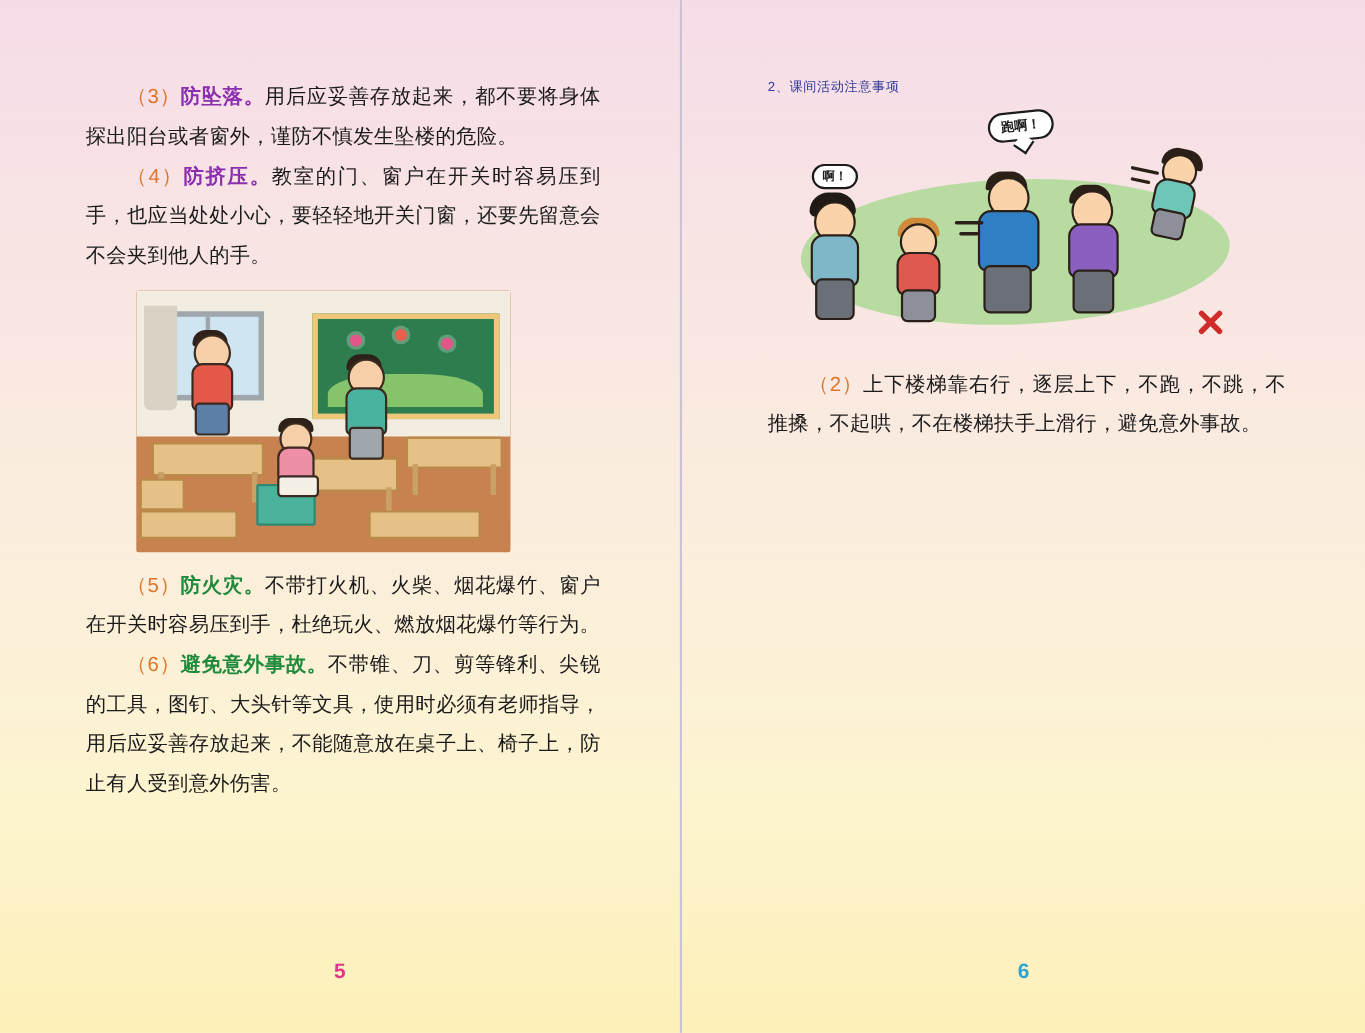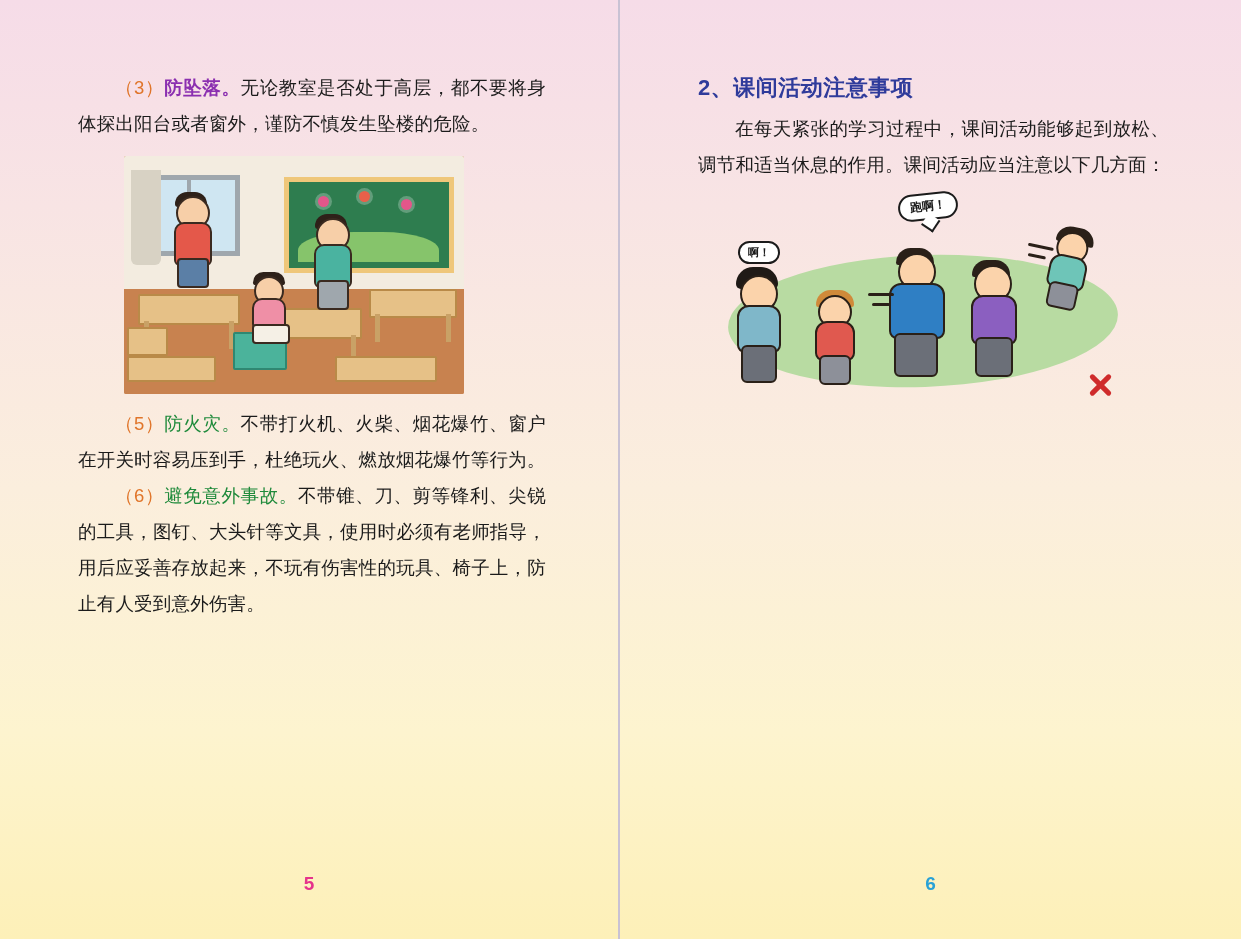--- a/index.html
+++ b/index.html
@@ -34,22 +34,22 @@
     width: 621px;
   }
   .page-inner {
     position: absolute;
     left: 78px;
     right: 72px;
     top: 70px;
     bottom: 70px;
   }
   .heading {
-    font-size: 22px;
-    font-weight: bold;
+    font-size: 12px;
+    font-weight: normal;
     color: #2f3b9b;
     letter-spacing: 0.5px;
     margin: 0 0 6px 0;
     line-height: 1.6;
   }
   p.para {
     margin: 0;
     font-size: 18.5px;
     line-height: 36px;
     color: #1b1b1b;
@@ -58,21 +58,21 @@
     letter-spacing: 0.2px;
   }
   p.para.indent {
     text-indent: 37px;
   }
   .num {
     color: #e0752a;
   }
   .lead-green {
     color: #1f8a3b;
-    font-weight: normal;
+    font-weight: bold;
   }
   .lead-purple {
     color: #8b2fb0;
     font-weight: bold;
   }
   .pagenum {
     position: absolute;
     bottom: 44px;
     width: 100%;
     text-align: center;
@@ -207,22 +207,23 @@
   }
 </style>
 </head>
 <body>
 
 <div class="spread">
 
   <div class="page left">
     <div class="page-inner">
 
-      <p class="para indent"><span class="num">（3）</span><span class="lead-purple">防坠落。</span><span>无论教室是否处于高层，都不要将身体探出阳台或者窗外，谨防不慎发生坠楼的危险。</span></p>
-
+      <p class="para indent"><span class="num">（3）</span><span class="lead-purple">防坠落。</span><span>用后应妥善存放起来，都不要将身体探出阳台或者窗外，谨防不慎发生坠楼的危险。</span></p>
+
+      <p class="para indent"><span class="num">（4）</span><span class="lead-purple">防挤压。</span><span>教室的门、窗户在开关时容易压到手，也应当处处小心，要轻轻地开关门窗，还要先留意会不会夹到他人的手。</span></p>
 
       <div class="illus1">
         <div class="i1-wall"></div>
         <div class="i1-floor"></div>
         <div class="i1-board">
           <div class="i1-flower" style="left:18%;top:16%;"></div>
           <div class="i1-flower" style="left:44%;top:10%;background:#e8604a;"></div>
           <div class="i1-flower" style="left:70%;top:20%;background:#e4568a;"></div>
         </div>
         <div class="i1-window"></div>
@@ -260,32 +261,31 @@
         <div class="kid" style="left:130px;top:120px;">
           <div class="hair" style="background:#2e2119;height:13px;"></div>
           <div class="head" style="width:26px;height:26px;"></div>
           <div class="body" style="background:#ef8fa6;width:30px;height:28px;top:22px;"></div>
           <div class="legs" style="background:#f5f0e6;width:34px;height:16px;top:48px;left:-2px;"></div>
         </div>
       </div>
 
       <p class="para indent"><span class="num">（5）</span><span class="lead-green">防火灾。</span><span>不带打火机、火柴、烟花爆竹、窗户在开关时容易压到手，杜绝玩火、燃放烟花爆竹等行为。</span></p>
 
-      <p class="para indent"><span class="num">（6）</span><span class="lead-green">避免意外事故。</span><span>不带锥、刀、剪等锋利、尖锐的工具，图钉、大头针等文具，使用时必须有老师指导，用后应妥善存放起来，不玩有伤害性的玩具、椅子上，防止有人受到意外伤害。</span></p>
+      <p class="para indent"><span class="num">（6）</span><span class="lead-green">避免意外事故。</span><span>不带锥、刀、剪等锋利、尖锐的工具，图钉、大头针等文具，使用时必须有老师指导，用后应妥善存放起来，不能随意放在桌子上、椅子上，防止有人受到意外伤害。</span></p>
 
     </div>
     <div class="pagenum left-num">5</div>
   </div>
 
   <div class="page right">
     <div class="page-inner">
 
       <h2 class="heading">2、课间活动注意事项</h2>
 
-      <p class="para indent">在每天紧张的学习过程中，课间活动能够起到放松、调节和适当休息的作用。课间活动应当注意以下几方面：</p>
 
       <div class="illus2">
         <div class="i2-ground"></div>
 
         <div class="bubble b1">跑啊！</div>
         <div class="bubble b2">啊！</div>
 
         <div class="runner" style="left:18px;top:88px;">
           <div class="hr" style="background:#1f1a16;width:42px;height:22px;left:-4px;top:-8px;border-radius:21px 21px 6px 6px;"></div>
           <div class="h"></div>
@@ -322,20 +322,21 @@
           <div class="b" style="background:#6ec5b8;width:34px;height:30px;top:24px;"></div>
           <div class="l" style="width:26px;height:22px;top:52px;background:#8d9099;"></div>
           <span class="speed" style="left:-28px;top:20px;"></span>
           <span class="speed" style="left:-26px;top:30px;width:18px;"></span>
         </div>
 
         <div class="cross"></div>
       </div>
 
 
+      <p class="para indent"><span class="num">（2）</span><span>上下楼梯靠右行，逐层上下，不跑，不跳，不推搡，不起哄，不在楼梯扶手上滑行，避免意外事故。</span></p>
 
 
 
     </div>
     <div class="pagenum right-num">6</div>
   </div>
 
 </div>
 
 </body></html>

